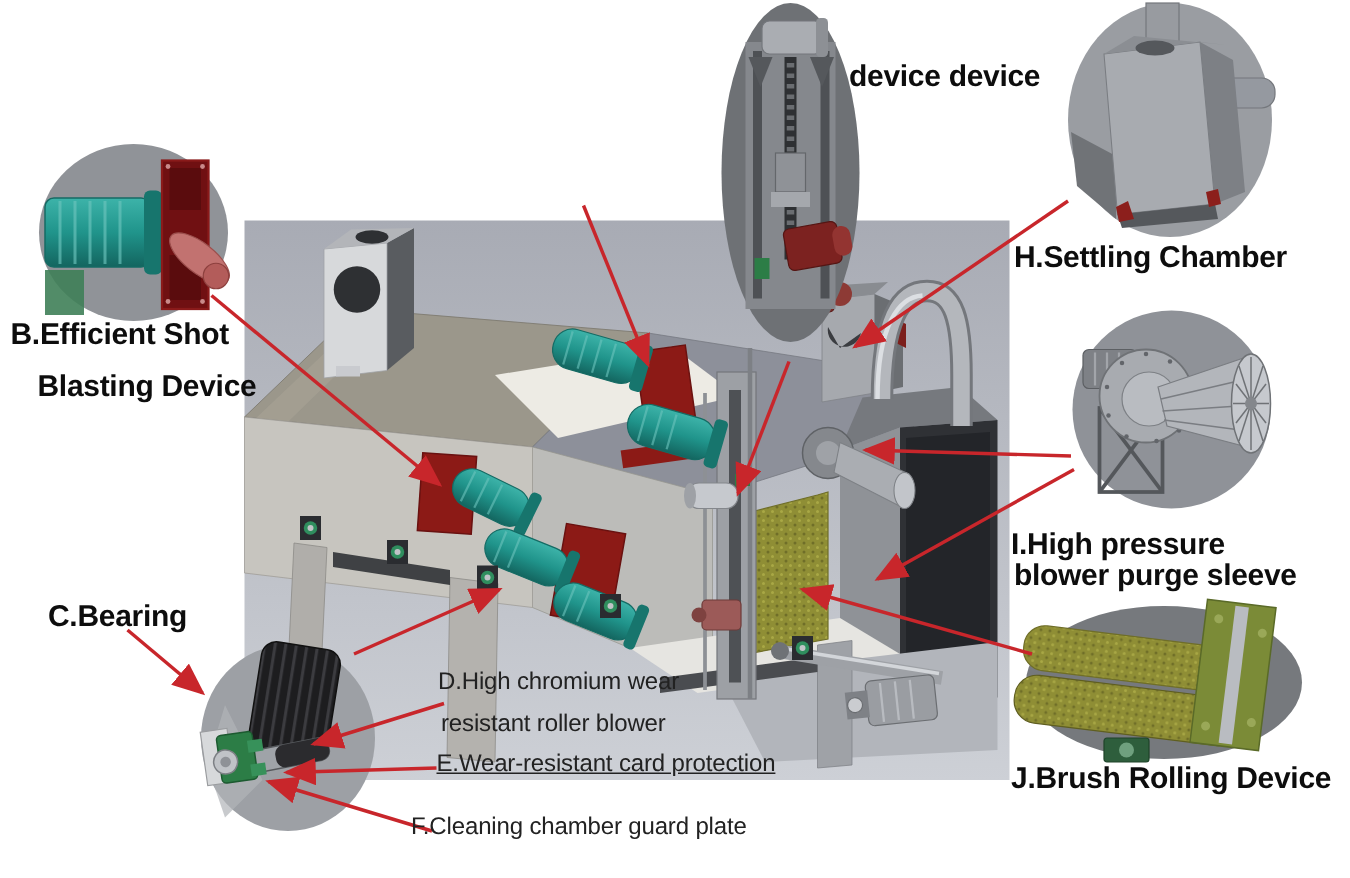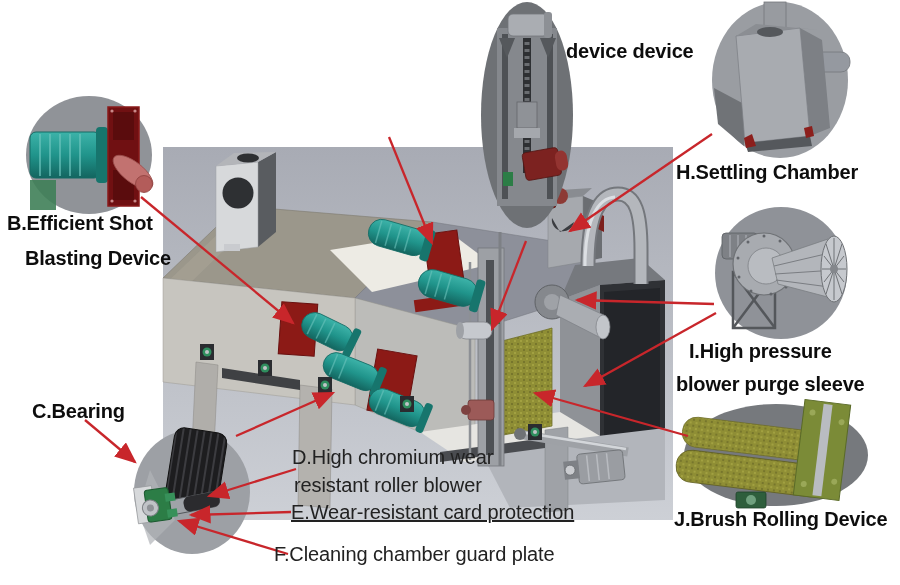--- a/index.html
+++ b/index.html
@@ -1,21 +1,21 @@
 <!DOCTYPE html>
 <html><head>
 <meta charset="utf-8">
 <style>
   html,body{margin:0;padding:0;background:#fff;}
   #stage{position:relative;width:900px;height:585px;background:#ffffff;overflow:hidden;
          font-family:"Liberation Sans","DejaVu Sans",sans-serif;}
   #scene{position:absolute;left:0;top:0;width:900px;height:585px;}
   .lbl{position:absolute;color:#0d0d0d;font-weight:700;font-size:20px;letter-spacing:-0.2px;
        white-space:nowrap;z-index:5;}
-  .lbl.small{font-weight:400;font-size:20px;color:#222;letter-spacing:-0.1px;}
+  .lbl.small{font-weight:400;font-size:16px;color:#222;letter-spacing:-0.1px;}
 </style>
 </head>
 <body>
 
 <div id="stage">
 
 <svg id="scene" viewBox="0 0 900 585">
   <defs>
     <linearGradient id="bgGrad" x1="0" y1="0" x2="0" y2="1">
       <stop offset="0" stop-color="#a8abb4"></stop>
@@ -377,17 +377,17 @@
 
 <div class="lbl" style="left:7px;top:212px;">B.Efficient Shot</div>
 <div class="lbl" style="left:5px;top:247px;margin-left:20px;">Blasting Device</div>
 <div class="lbl" style="left:32px;top:400px;">C.Bearing</div>
 <div class="lbl small" style="left:292px;top:446px;">D.High chromium wear</div>
 <div class="lbl small" style="left:294px;top:474px;">resistant roller blower</div>
 <div class="lbl small" style="left:291px;top:501px;text-decoration:underline;">E.Wear-resistant card protection</div>
 <div class="lbl small" style="left:274px;top:543px;">F.Cleaning chamber guard plate</div>
 <div class="lbl" style="left:566px;top:40px;">device device</div>
 <div class="lbl" style="left:676px;top:161px;">H.Settling Chamber</div>
-<div class="lbl" style="left:674px;top:340px;padding-left:15px;">I.High pressure</div>
+<div class="lbl" style="left:674px;top:352px;">I.High pressure</div>
 <div class="lbl" style="left:676px;top:373px;">blower purge sleeve</div>
 <div class="lbl" style="left:674px;top:508px;">J.Brush Rolling Device</div>
 
 </div>
 
 </body></html>

